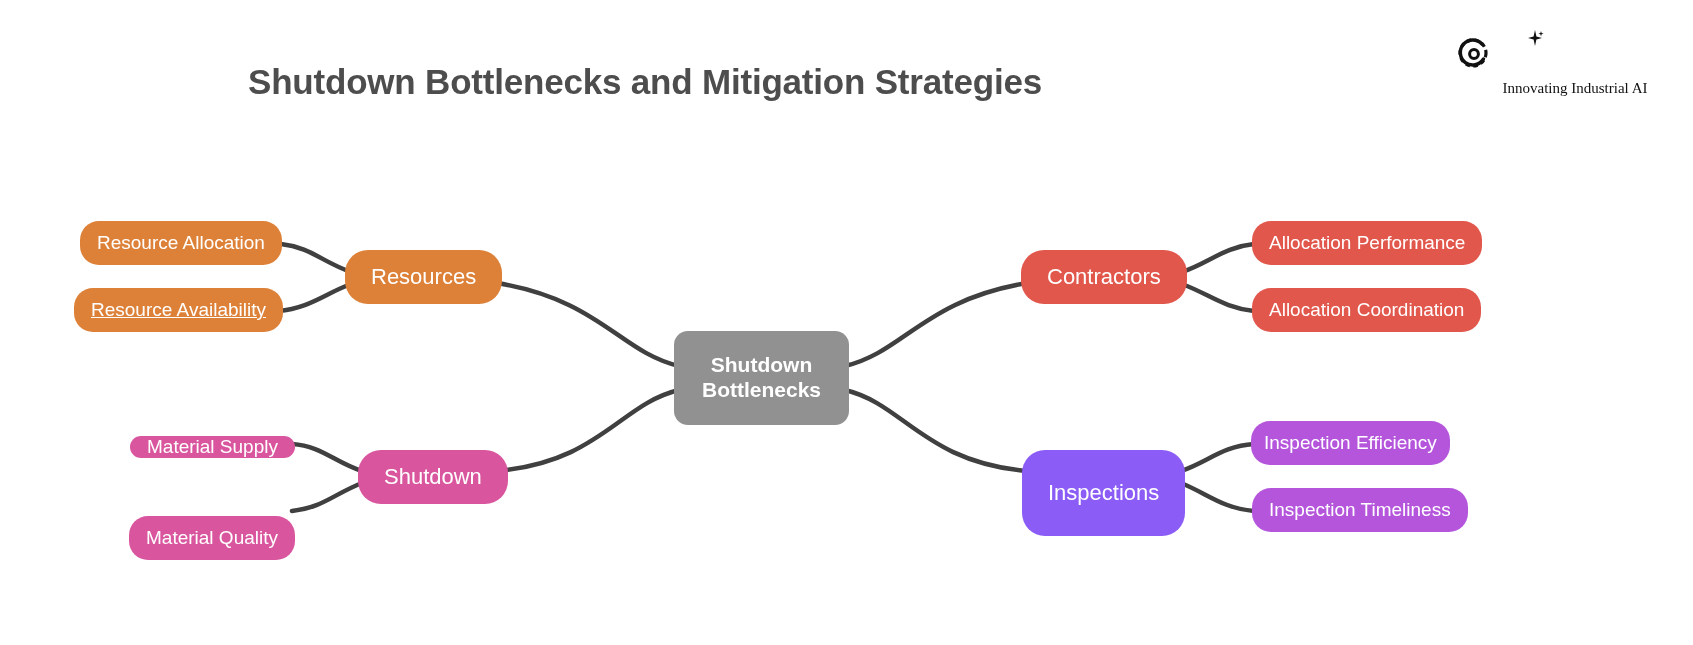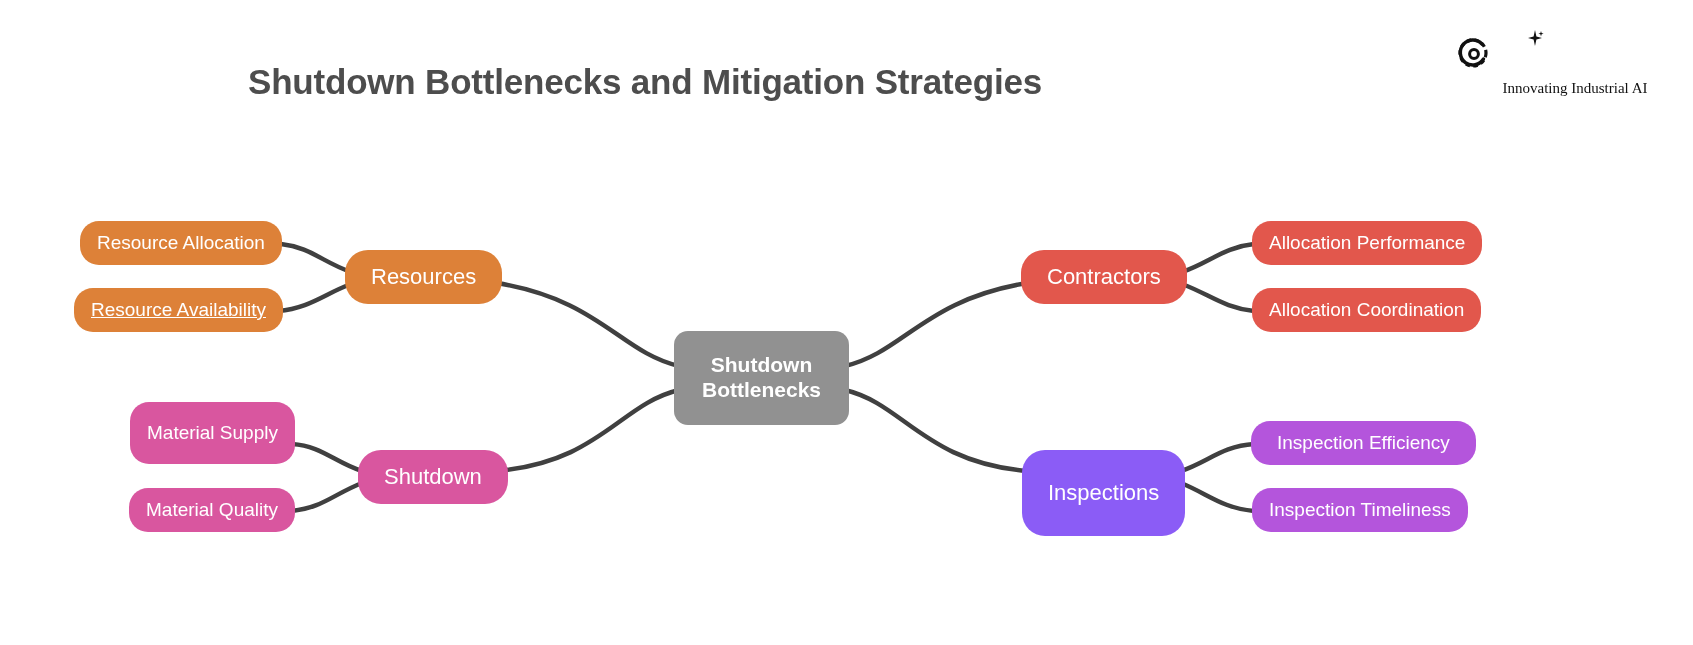--- a/index.html
+++ b/index.html
@@ -151,21 +151,21 @@
   <div id="logo-tagline">Innovating Industrial AI</div>
 </div>
 
 <div id="nodes">
     <div class="node center" style="background: rgb(145, 145, 145); padding: 22px 28px; left: 674px; top: 331px; visibility: visible;">Shutdown
 Bottlenecks</div>
     <div class="node branch" style="background: rgb(221, 129, 56); padding: 14px 26px; left: 345px; top: 250px; visibility: visible;">Resources</div>
     <div class="node leaf" style="background: rgb(221, 129, 56); padding: 11px 17px; left: 80px; top: 221px; visibility: visible;">Resource Allocation</div>
     <div class="node leaf" style="background: rgb(221, 129, 56); padding: 11px 17px; left: 74px; top: 288px; visibility: visible; text-decoration: underline;">Resource Availability</div>
     <div class="node branch" style="background: rgb(217, 86, 159); padding: 14px 26px; left: 358px; top: 450px; visibility: visible;">Shutdown</div>
-    <div class="node leaf" style="background: rgb(217, 86, 159); padding: 20px 17px; left: 130px; top: 402px; visibility: visible;">Material Supply</div>
-    <div class="node leaf" style="background: rgb(217, 86, 159); padding: 11px 17px; left: 129px; top: 488px; visibility: visible;">Material Quality</div>
+    <div class="node leaf" style="background: rgb(217, 86, 159); padding: 0 17px; left: 130px; top: 436px; visibility: visible;">Material Supply</div>
+    <div class="node leaf" style="background: rgb(217, 86, 159); padding: 11px 17px; left: 129px; top: 516px; visibility: visible;">Material Quality</div>
     <div class="node branch" style="background: rgb(226, 87, 76); padding: 14px 26px; left: 1021px; top: 250px; visibility: visible;">Contractors</div>
     <div class="node leaf" style="background: rgb(226, 87, 76); padding: 11px 17px; left: 1252px; top: 221px; visibility: visible;">Allocation Performance</div>
     <div class="node leaf" style="background: rgb(226, 87, 76); padding: 11px 17px; left: 1252px; top: 288px; visibility: visible;">Allocation Coordination</div>
     <div class="node branch" style="background: #8b5cf6; padding: 30px 26px; left: 1022px; top: 450px; visibility: visible;">Inspections</div>
-    <div class="node leaf" style="background: rgb(180, 85, 220); padding: 11px 26px; left: 1251px; top: 421px; visibility: visible;">Inspection Efficiency</div>
+    <div class="node leaf" style="background: rgb(180, 85, 220); padding: 11px 13px; left: 1251px; top: 421px; visibility: visible;">Inspection Efficiency</div>
     <div class="node leaf" style="background: rgb(180, 85, 220); padding: 11px 17px; left: 1252px; top: 488px; visibility: visible;">Inspection Timeliness</div>
   </div>
 
 </body></html>

